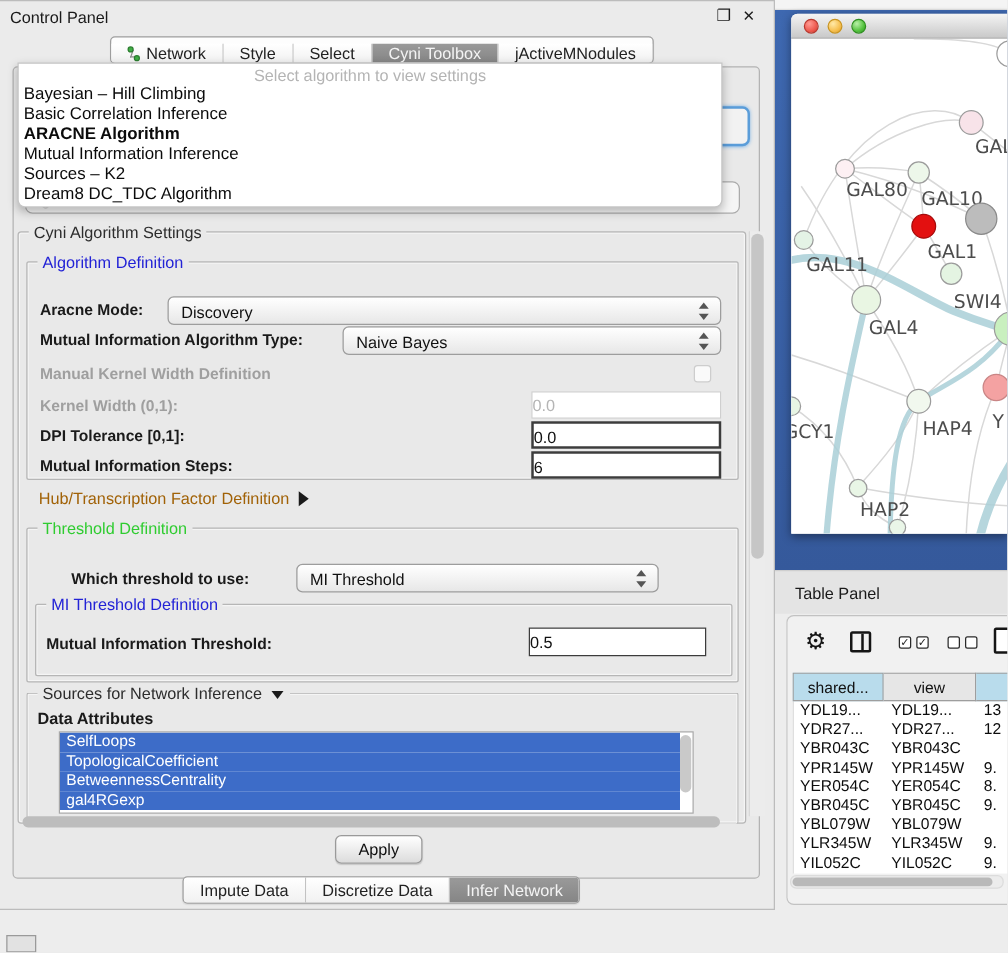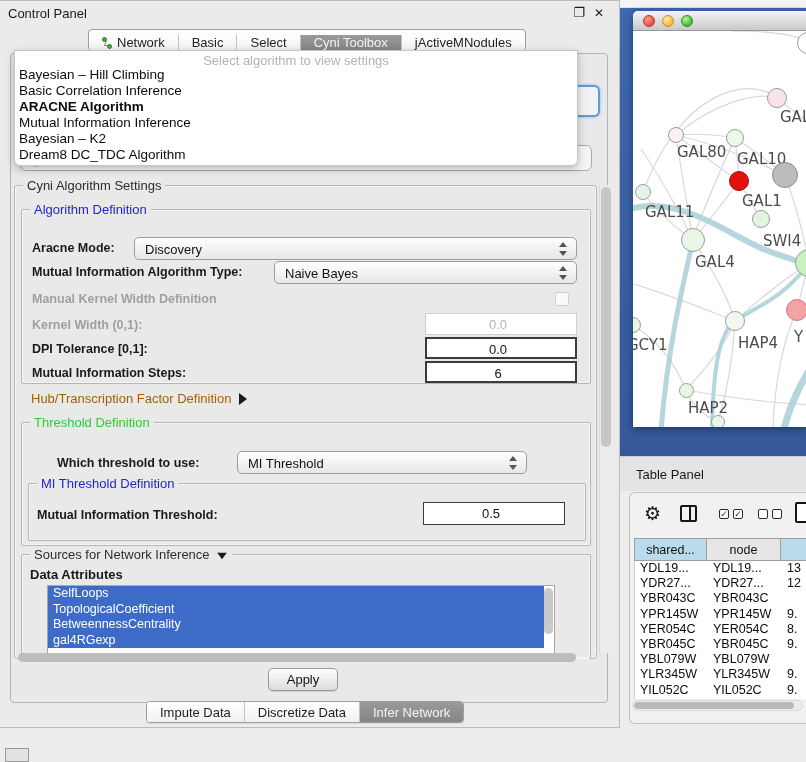--- a/index.html
+++ b/index.html
@@ -57,21 +57,21 @@
   .lbl.dis { color:#9f9f9f; }
 
   .combo { position:absolute; height:23px; border:1px solid #9d9d9d; border-radius:5px;
     background:linear-gradient(#ffffff,#e7e7e7); font-size:13px; color:#111; }
   .combo .val { position:absolute; left:10px; top:4px; }
   .stepper { position:absolute; right:9px; top:4px; width:9px; height:14px; }
   .stepper b { position:absolute; left:1px; width:0; height:0; border-left:4px solid transparent; border-right:4px solid transparent; }
   .stepper b.up { top:0; border-bottom:5px solid #555; }
   .stepper b.dn { bottom:0; border-top:5px solid #555; }
 
-  .tfield { position:absolute; background:#fff; font-size:13px; text-align:center; padding:3px 6px 0 0; color:#111; }
+  .tfield { position:absolute; background:#fff; font-size:13px; text-align:left; padding:3px 6px 0 0; color:#111; }
   .tfield.en { border:2px solid #3c3c3c; }
   .tfield.dis { border:1px solid #cfcfcf; color:#b5b5b5; }
 
   .chk { position:absolute; width:14px; height:14px; border:1px solid #cdcdcd; border-radius:3px; background:#fafafa; }
 
   .expander { position:absolute; font-size:13px; color:#a16207; white-space:nowrap; }
   .tri-r { display:inline-block; width:0; height:0; border-top:6px solid transparent; border-bottom:6px solid transparent;
     border-left:8px solid #1a1a1a; margin-left:8px; vertical-align:-2px; }
   .tri-d { display:inline-block; width:0; height:0; border-left:6px solid transparent; border-right:6px solid transparent;
     border-top:8px solid #1a1a1a; margin-left:6px; vertical-align:-1px; }
@@ -147,21 +147,21 @@
     <div class="seg" style="left:88px; top:28px;align-items:flex-end;" id="top-tabs">
         <div class="tab">
           <span class="net-ico">
             <s></s>
             <i></i>
             <i></i>
           </span>
           <span>Network</span>
         </div>
         <div class="tab">
-          <span>Basic</span>
+          <span>Style</span>
         </div>
         <div class="tab">
           <span>Select</span>
         </div>
         <div class="tab sel">
           <span>Cyni Toolbox</span>
         </div>
         <div class="tab">
           <span>jActiveMNodules</span>
         </div>
@@ -174,21 +174,21 @@
       <span>gal4filtered.sif default node</span>
     </div>
 
     <div class="popup">
       <div class="ph">Select algorithm to view settings</div>
       <div id="algo-menu">
           <div class="mi">Bayesian – Hill Climbing</div>
           <div class="mi">Basic Correlation Inference</div>
           <div class="mi b">ARACNE Algorithm</div>
           <div class="mi">Mutual Information Inference</div>
-          <div class="mi">Bayesian – K2</div>
+          <div class="mi">Sources – K2</div>
           <div class="mi">Dream8 DC_TDC Algorithm</div>
         </div>
     </div>
 
     <div class="grp" style="left:14px; top:184px; width:583px; height:474px; border-radius:3px;">
       <span class="gtitle">Cyni Algorithm Settings</span>
 
       <div class="grp" style="left:6px; top:23px; width:570px; height:175px;">
         <span class="gtitle blue">Algorithm Definition</span>
 
@@ -242,21 +242,21 @@
         <div class="grp" style="left:6px; top:60px; width:558px; height:58px;">
           <span class="gtitle blue">MI Threshold Definition</span>
           <span class="lbl" style="left:8px; top:24px;">Mutual Information Threshold:</span>
           <div class="tfield en" style="left:394px; top:18px; width:142px; height:23px; border-width:1px;">0.5</div>
         </div>
       </div>
 
       <div class="grp" style="left:6px; top:368px; width:570px; height:105px; border-bottom:none;">
         <span class="gtitle"><span>Sources for Network Inference</span><span class="tri-d" style="transform:scale(.8);"></span></span>
         <span class="lbl" style="left:8px; top:12px; font-size:13px;">Data Attributes</span>
-        <div class="attr-list" style="left:25px; top:30px; width:508px; height:77px;" id="attr-list">
+        <div class="attr-list" style="left:25px; top:30px; width:508px; height:66px;" id="attr-list">
 
         <div class="it sel" style="width: 496px;">SelfLoops</div>
             <div class="it sel" style="width: 496px;">TopologicalCoefficient</div>
             <div class="it sel" style="width: 496px;">BetweennessCentrality</div>
             <div class="it sel" style="width: 496px;">gal4RGexp</div>
             <div class="list-vsb"></div>
           </div>
       </div>
     </div>
 
@@ -335,21 +335,21 @@
         </span>
       <span class="cbx" style="left:89px;">✓</span>
       <span class="cbx" style="left:103px;">✓</span>
       <span class="cbx" style="left:128px;"></span>
       <span class="cbx" style="left:142px;"></span>
       <span class="docico"></span>
     </div>
     <div class="tp-table">
       <div class="tp-head" id="tp-head">
           <div class="hc hl" style="width: 73px; flex: 0 0 73px;">shared...</div>
-          <div class="hc plain" style="width: 74px; flex: 0 0 74px;">node</div>
+          <div class="hc plain" style="width: 74px; flex: 0 0 74px;">view</div>
           <div class="hc hl" style="width: 60px; flex: 0 0 60px;">A</div>
         </div>
       <div class="tp-body" id="tp-body">
           <div class="tp-row">
             <div class="c" style="width: 73px; flex: 0 0 73px;">YDL19...</div>
             <div class="c" style="width: 74px; flex: 0 0 74px;">YDL19...</div>
             <div class="c" style="width: 60px; flex: 0 0 60px;">13</div>
           </div>
           <div class="tp-row">
             <div class="c" style="width: 73px; flex: 0 0 73px;">YDR27...</div>

